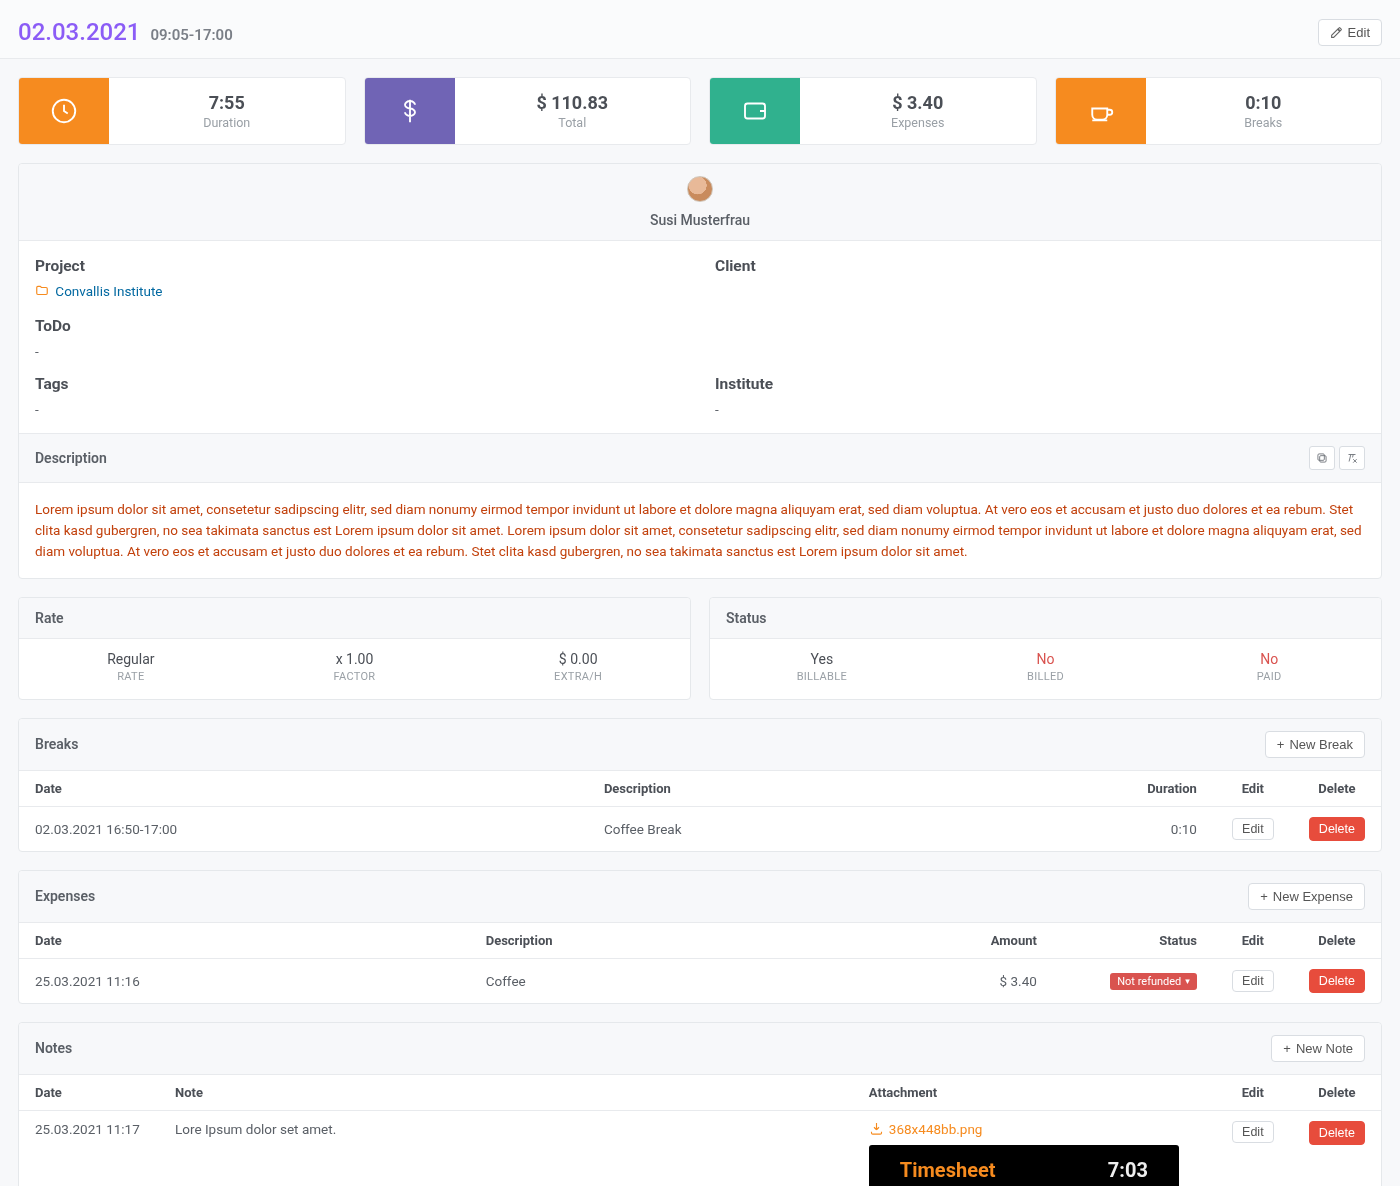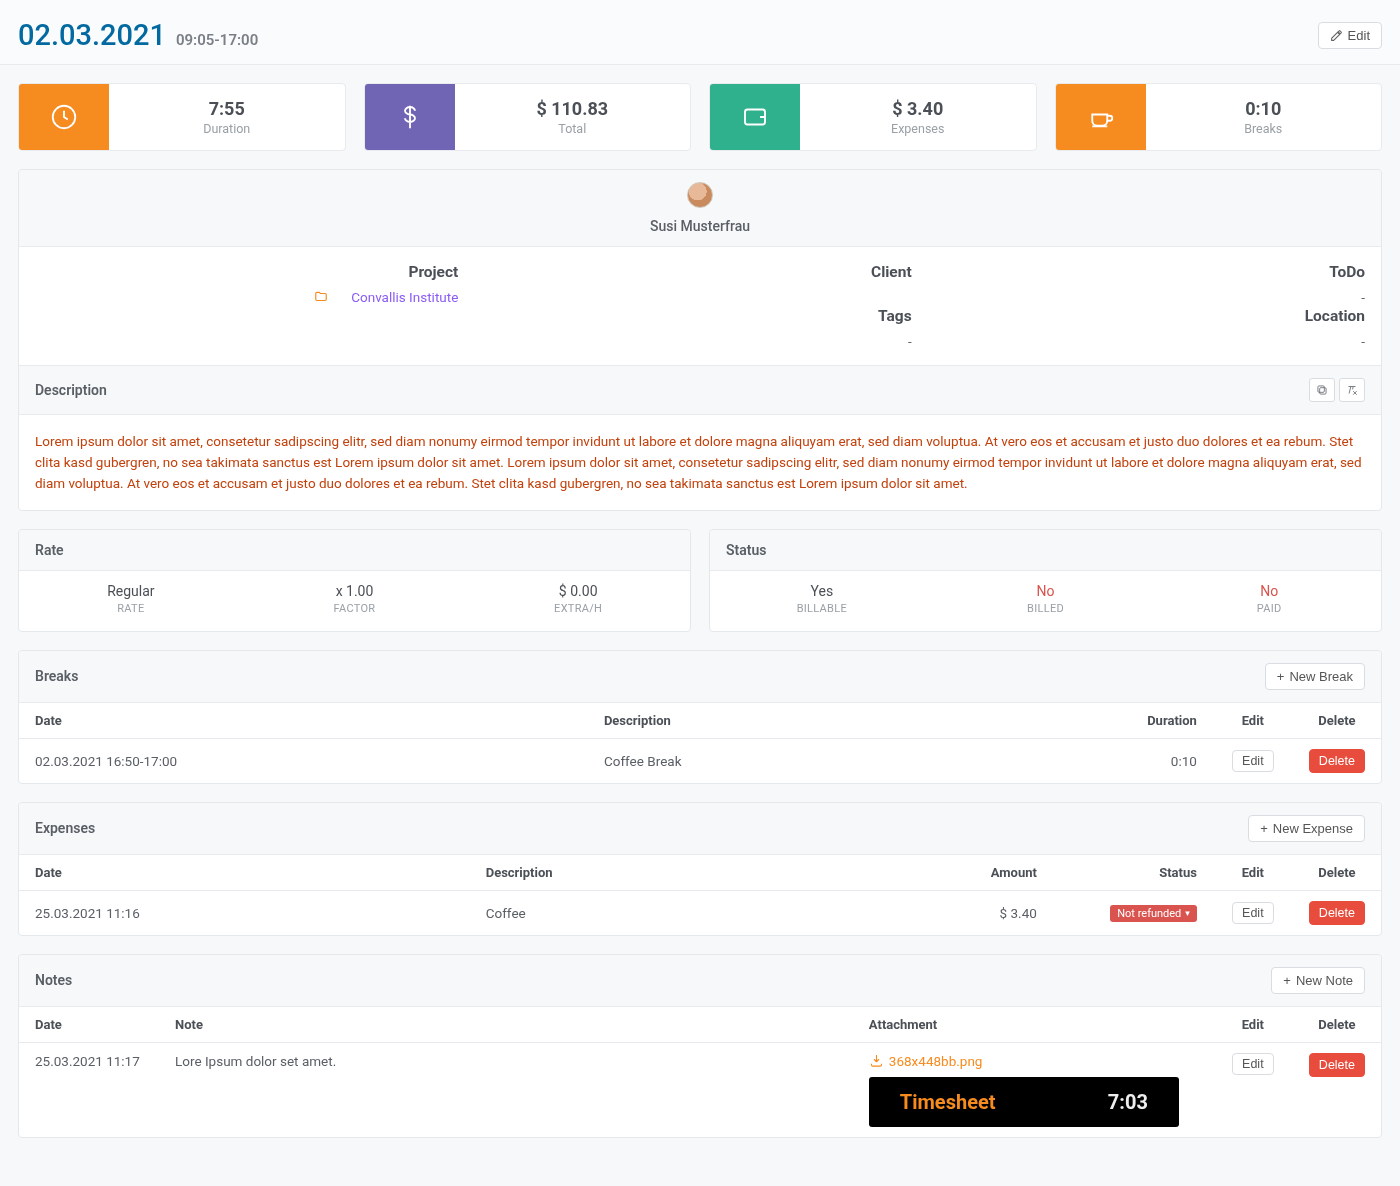--- a/index.html
+++ b/index.html
@@ -11,21 +11,21 @@
   }
   .header {
     display: flex;
     align-items: center;
     justify-content: space-between;
     padding: 18px 18px 12px 18px;
     border-bottom: 1px solid #e8eaed;
     background: #fafbfc;
   }
   .header-left { display: flex; align-items: baseline; gap: 10px; }
-  .header-date { font-size: 29px; color: #0369a1; font-weight: 500; }
+  .header-date { font-size: 24px; color: #8b5cf6; font-weight: 500; }
   .header-time { font-size: 15px; color: #7a7f87; font-weight: 600; }
   .btn {
     display: inline-flex; align-items: center; gap: 5px;
     border: 1px solid #d9dde2; background: #fff; color: #555;
     padding: 5px 11px; border-radius: 4px; font-size: 13px; cursor: pointer;
   }
   .btn svg { width: 13px; height: 13px; }
   .btn-danger { background: #e74c3c; color: #fff; border-color: #e74c3c; padding: 4px 9px; font-size: 12.5px;}
   .btn-small { padding: 3px 9px; font-size: 12.5px; }
 
@@ -58,24 +58,24 @@
     background: #f7f8fa; border-bottom: 1px solid #e8eaed;
     border-top-left-radius: 4px; border-top-right-radius: 4px; flex-direction: column;
   }
   .avatar {
     width: 26px; height: 26px; border-radius: 50%;
     background: radial-gradient(circle at 40% 35%, #e8b998 0 42%, #c98b5d 43% 100%);
     border: 1px solid #d0c5b8;
   }
   .user-name { color: #5a5f66; font-weight: 500; }
 
-  .info-grid { display: grid; grid-template-columns: 1fr 1fr 1fr; gap: 0 30px; padding: 16px; text-align: right; }
+  .info-grid { display: grid; grid-template-columns: 1fr 1fr; gap: 16px 30px; padding: 16px; }
   .info-block h4 { font-size: 15.5px; font-weight: 700; color: #4b4f56; margin-bottom: 8px; }
   .info-block .val { font-size: 13.5px; color: #5a5f66; }
-  .link { color: #8b5cf6; margin-left: 17px; }
+  .link { color: #0369a1; }
   .folder-icon { display:inline-block; width:14px; vertical-align: -2px; margin-right: 3px;}
 
   .sect-head {
     display: flex; align-items: center; justify-content: space-between;
     padding: 12px 16px; background: #f7f8fa; border-bottom: 1px solid #e8eaed;
     border-top-left-radius: 4px; border-top-right-radius: 4px;
   }
   .sect-head.inner { border-top: 1px solid #e8eaed; border-radius:0;}
   .sect-title { font-size: 14px; font-weight: 600; color: #5a5f66; }
   .sect-tools { display: flex; gap: 4px; }
@@ -206,21 +206,21 @@
     <div class="info-block">
       <h4>ToDo</h4>
       <div class="val">-</div>
     </div>
     <div></div>
     <div class="info-block">
       <h4>Tags</h4>
       <div class="val">-</div>
     </div>
     <div class="info-block">
-      <h4>Location</h4>
+      <h4>Institute</h4>
       <div class="val">-</div>
     </div>
   </div>
 
   <div class="sect-head inner">
     <span class="sect-title">Description</span>
     <div class="sect-tools">
       <div class="tool-btn">
         <svg viewBox="0 0 24 24">
             <rect x="8" y="8" width="11" height="11" rx="2"></rect>

